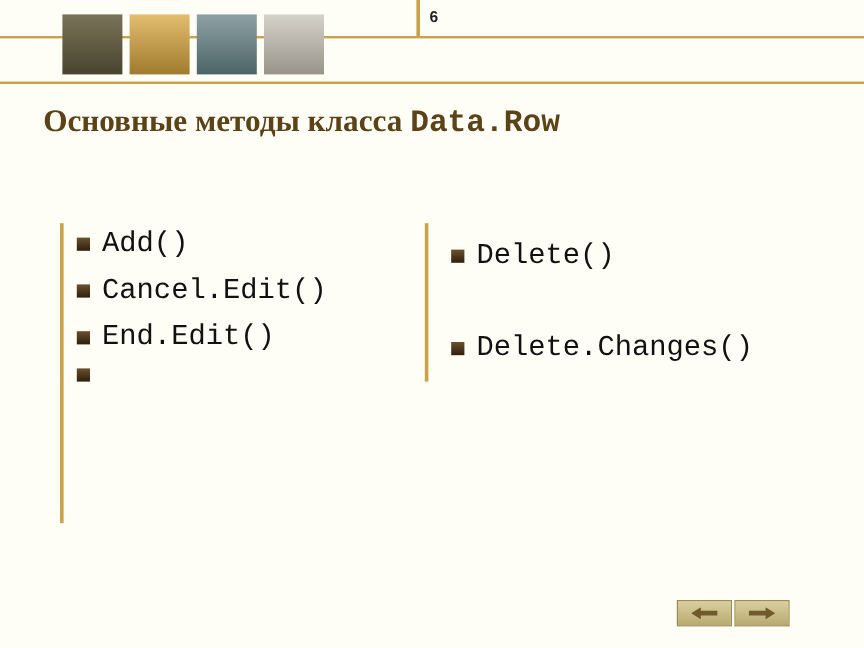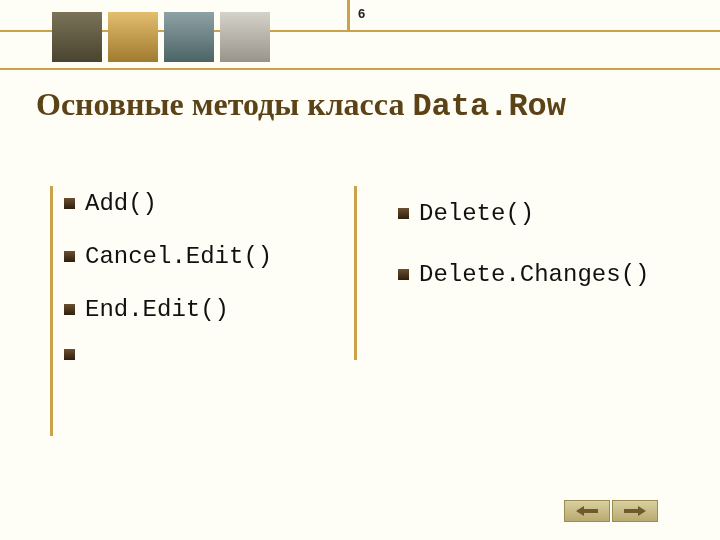--- a/index.html
+++ b/index.html
@@ -56,46 +56,46 @@
     left: 0;
     right: 0;
     height: 2px;
     background: #c9a24a;
   }
   .slide-title {
     position: absolute;
     top: 86px;
     left: 36px;
     font-family: Georgia, 'Times New Roman', serif;
-    font-size: 32px;
+    font-size: 26px;
     font-weight: bold;
     color: #5b4217;
   }
   .slide-title .mono {
     font-family: "Courier New", Courier, monospace;
     font-weight: bold;
   }
   .content {
     position: absolute;
     top: 186px;
     left: 64px;
     right: 40px;
     display: flex;
   }
   .col {
     display: flex;
     flex-direction: column;
-    gap: 26px;
+    gap: 12px;
     padding-top: 4px;
   }
   .col-left { width: 290px; }
   .col-right {
-    padding-left: 41px;
+    padding-left: 19px;
     padding-top: 14px;
-    gap: 34px;
+    gap: 50px;
     border-left: 3px solid #c9a24a;
   }
   .divider-left {
     position: absolute;
     top: 186px;
     left: 50px;
     width: 3px;
     height: 250px;
     background: #c9a24a;
   }

